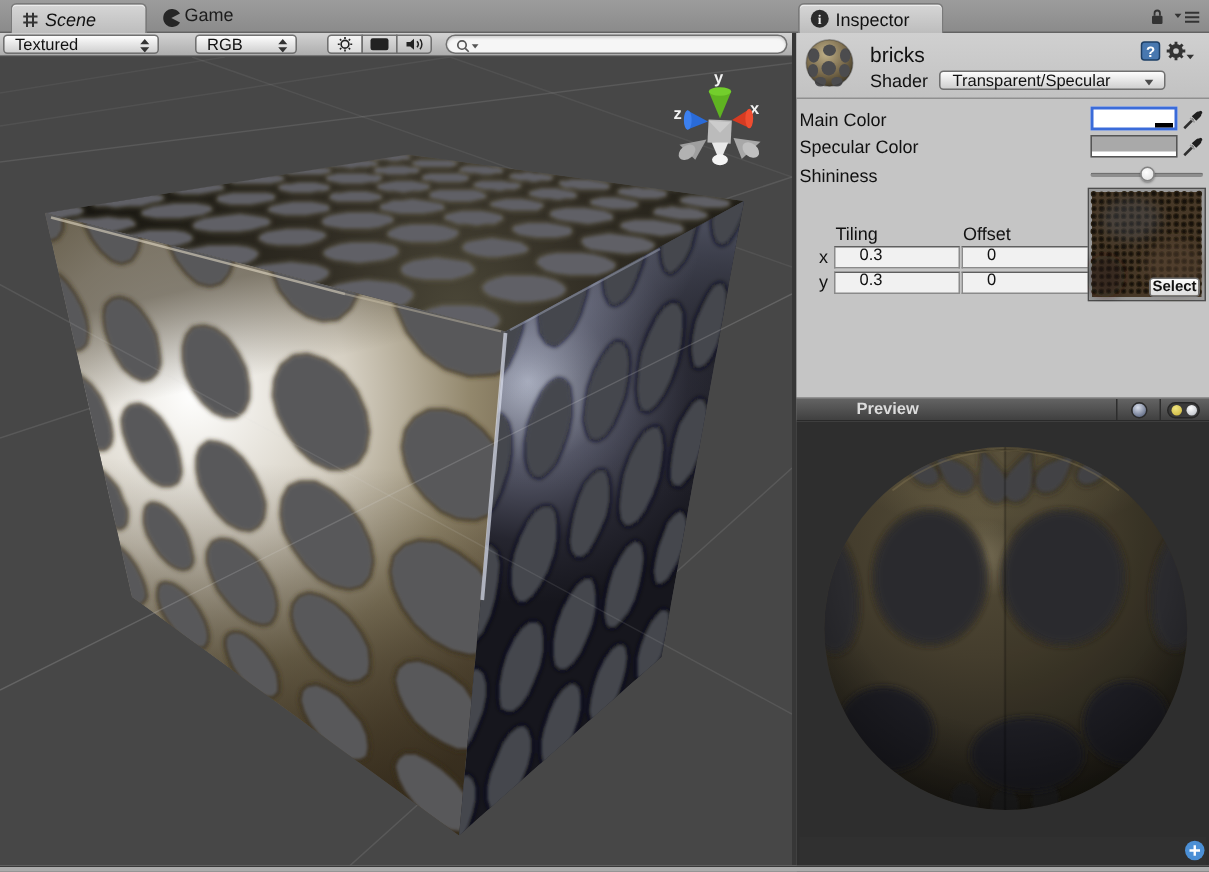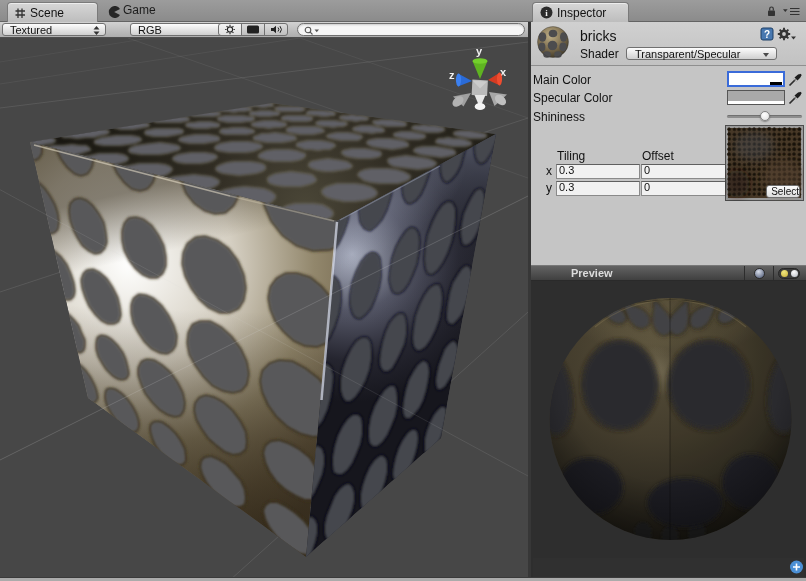--- a/index.html
+++ b/index.html
@@ -16,32 +16,32 @@
 .dd { position:absolute; top:1px; height:13px; border:1px solid #707070; border-radius:3px;
   background:linear-gradient(#fdfdfd,#cfcfcf); font-size:11px; color:#111; }
 .btn3 { position:absolute; top:1px; height:13px; width:24px; border:1px solid #707070;
   background:linear-gradient(#dcdcdc,#bfbfbf); }
 #scene { left:0; top:38px; width:528px; height:539px; background:#474747; }
 #inspector { left:531px; top:22px; width:275px; height:243px; background:#c5c5c5; }
 #ihdr { position:absolute; left:0; top:0; width:275px; height:44px;
   background:linear-gradient(#d0d0d0,#c2c2c2); border-bottom:1px solid #8f8f8f; }
 .lbl { position:absolute; font-size:12px; color:#111; }
 .fld { position:absolute; height:15px; background:#f1f1f1; border:1px solid #8a8a8a;
-  border-top-color:#5f5f5f; font-size:11px; color:#111; padding-left:2px; line-height:11px; }
+  border-top-color:#5f5f5f; font-size:11px; color:#111; padding-left:16px; line-height:11px; }
 #pbar { left:531px; top:265px; width:275px; height:16px;
   background:linear-gradient(#636363,#404040); border-top:1px solid #787878; border-bottom:1px solid #2a2a2a; }
 #pview { left:531px; top:281px; width:275px; height:296px; background:#2e2e2e; }
 #bottom { left:0; top:577px; width:806px; height:4px; background:#ababab; border-top:1px solid #3a3a3a; }
 #vdiv { left:528px; top:22px; width:3px; height:555px; background:#373737; }
 svg { display:block; }
 </style></head>
 <body>
 
 <div class="abs" id="tabbar">
-  <div class="tab" style="left:7px; width:91px;">
+  <div class="tab" style="left:7px; width:91px;font-style:italic;">
     <svg width="12" height="12" style="margin:0 4px 0 6px">
         <g stroke="#333" stroke-width="1.3" fill="none">
       <path d="M1.5 4 H11 M1.5 8 H11 M4 1.5 V11 M8 1.5 V11"></path>
         </g>
       </svg>Scene</div>
   <svg class="abs" style="left:108px; top:6px" width="12" height="12">
     <path d="M6.2 6 L12 3 A6 6 0 1 0 12 9 Z" fill="#262626"></path>
     </svg>
   <div class="tablbl" style="left:123px;">Game</div>
   <div class="tab" style="left:532px; width:97px;">
@@ -59,21 +59,21 @@
         <path d="M7 1.5 H16.5 M7 4.5 H16.5 M7 7.5 H16.5"></path>
       </g>
     </svg>
 </div>
 
 <div class="abs" id="toolbar">
   <div class="dd" style="left:2px; width:104px; padding:0 0 0 7px; line-height:12px;">Textured
      <svg width="7" height="9" style="position:absolute; right:5px; top:2px">
         <path d="M3.5 0 L6.5 3.5 H0.5 Z M3.5 9 L0.5 5.5 H6.5 Z" fill="#333"></path>
       </svg></div>
-  <div class="dd" style="left:130px; width:102px; padding:0 0 0 7px; line-height:12px;">RGB
+  <div class="dd" style="left:130px; width:68px; padding:0 0 0 7px; line-height:12px;">RGB
      <svg width="7" height="9" style="position:absolute; right:5px; top:2px">
         <path d="M3.5 0 L6.5 3.5 H0.5 Z M3.5 9 L0.5 5.5 H6.5 Z" fill="#333"></path>
       </svg></div>
   <div class="btn3" style="left:218px; border-radius:3px 0 0 3px; background:linear-gradient(#f4f4f4,#dedede);">
     <svg width="22" height="11" style="margin-top:0px">
         <g fill="none" stroke="#222" stroke-width="1.1">
       <circle cx="11" cy="5.5" r="2.6"></circle>
           <path d="M11 0.7 V2 M11 9 V10.3 M6.2 5.5 H7.5 M14.5 5.5 H15.8 M7.6 2.1 L8.5 3 M13.5 8 L14.4 8.9 M7.6 8.9 L8.5 8 M13.5 3 L14.4 2.1"></path>
         </g>
       </svg>
@@ -762,21 +762,21 @@
         <circle cx="799.3" cy="194.6" r="1.5"></circle>
       </g>
 <g filter="url(#tblur)">
         <ellipse cx="754" cy="146" rx="20" ry="14" fill="#4a5058" opacity="0.4"></ellipse>
 <ellipse cx="783" cy="178" rx="20" ry="18" fill="#5c4830" opacity="0.45"></ellipse>
 <ellipse cx="737" cy="184" rx="13" ry="14" fill="#241a10" opacity="0.45"></ellipse>
       </g>
 </svg>
   </div>
 
-<div class="abs" style="left:766px; top:185px; width:34px; height:13px; background:linear-gradient(#fdfdfd,#dcdcdc); border:1px solid #6f6f6f; border-radius:3px; font-size:10px; color:#111; text-align:right; line-height:11px;">Select</div>
+<div class="abs" style="left:766px; top:185px; width:34px; height:13px; background:linear-gradient(#fdfdfd,#dcdcdc); border:1px solid #6f6f6f; border-radius:3px; font-size:10px; color:#111; text-align:center; line-height:11px;font-weight:bold;">Select</div>
 
 <div class="abs" id="pbar">
   <span style="position:absolute; left:8px; top:1px; font-size:11px; font-weight:bold; color:#dcdcdc;padding-left:32px;">Preview</span>
   <div style="position:absolute; right:61px; top:0; width:1px; height:14px; background:#2d2d2d;"></div>
   <div style="position:absolute; right:32px; top:0; width:1px; height:14px; background:#2d2d2d;"></div>
   <div style="position:absolute; right:41px; top:2px; width:11px; height:11px; border-radius:50%; background:radial-gradient(circle at 40% 30%, #d8deea, #707a92 70%, #434b5c); border:1px solid #2a2a2a;"></div>
   <div style="position:absolute; right:6px; top:2px; width:22px; height:11px; border-radius:6px; background:#3a3a3a; border:1px solid #262626;">
     <div style="position:absolute; left:1.5px; top:1px; width:7px; height:7px; border-radius:50%; background:radial-gradient(circle at 40% 30%, #f0e680, #c9b138);"></div>
     <div style="position:absolute; right:1.5px; top:1px; width:7px; height:7px; border-radius:50%; background:radial-gradient(circle at 40% 30%, #fdfdfd, #b4b9c2);"></div>
   </div>

